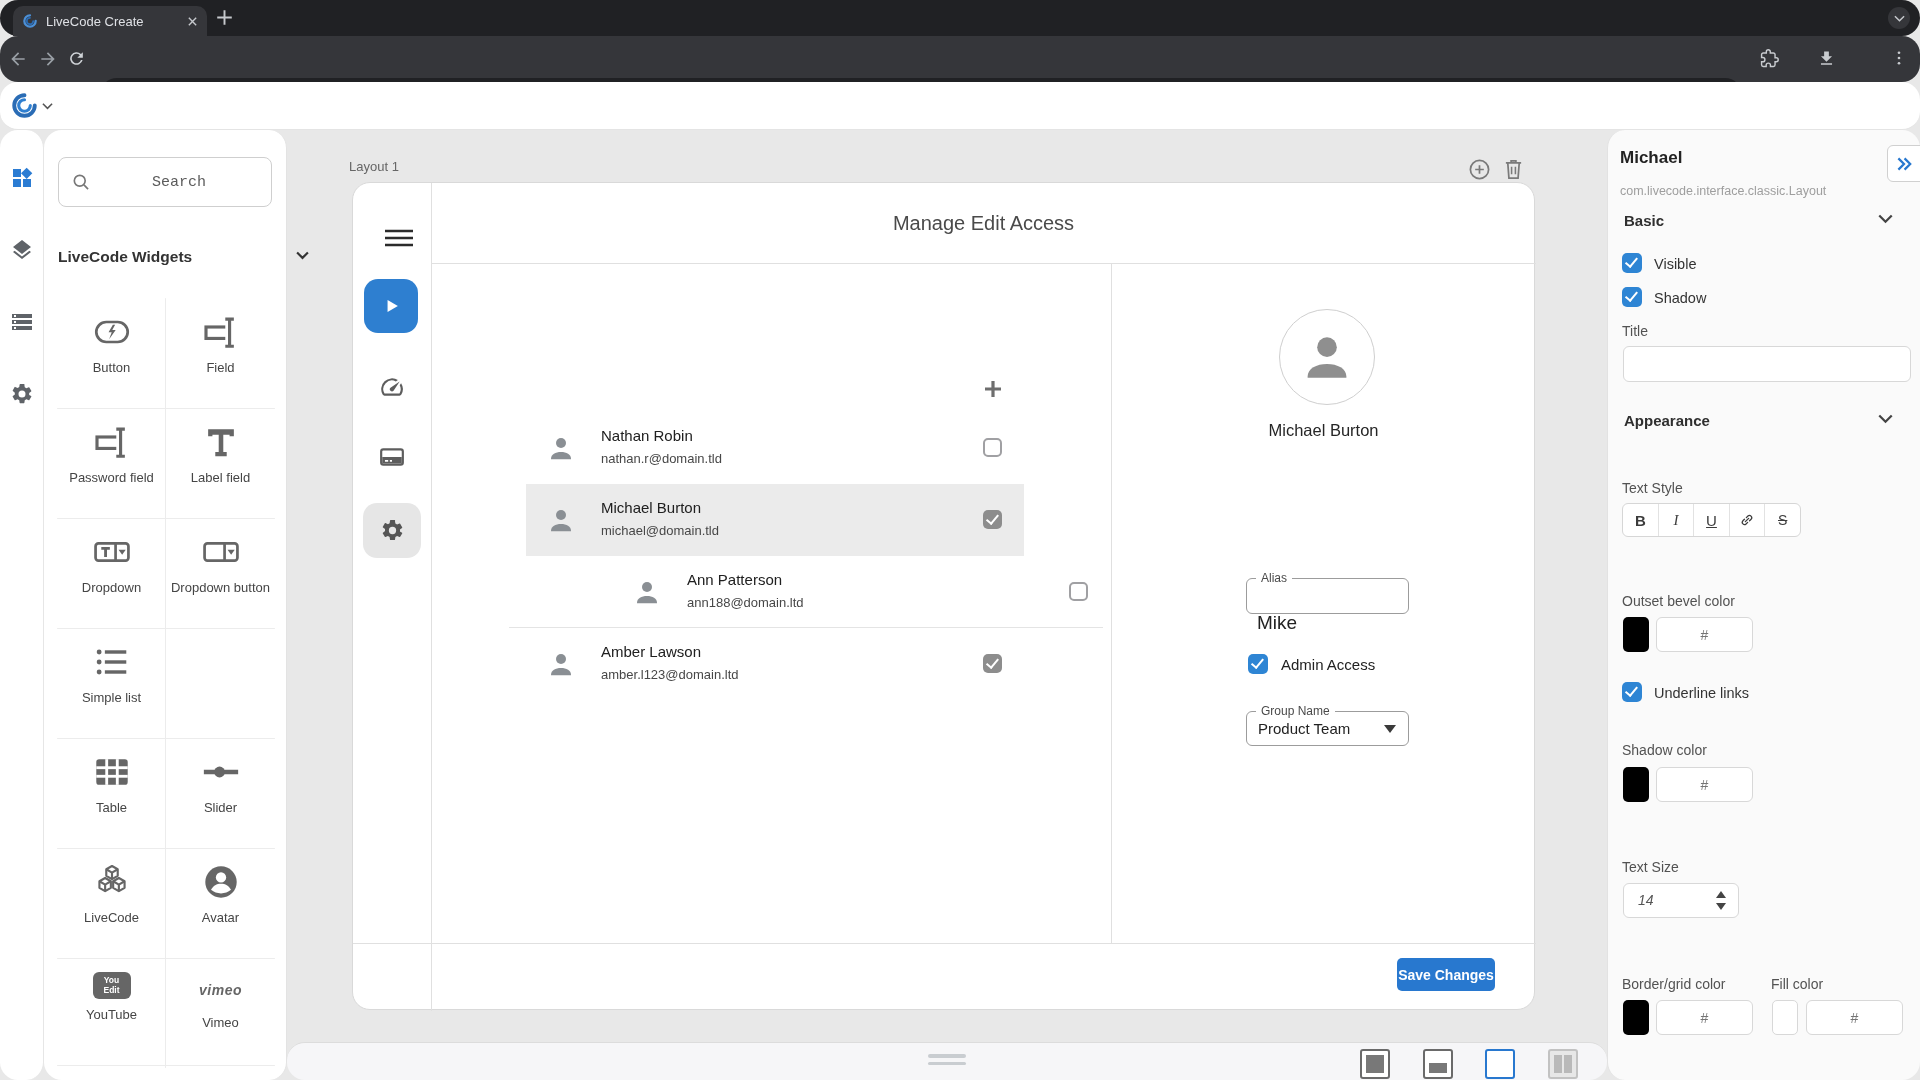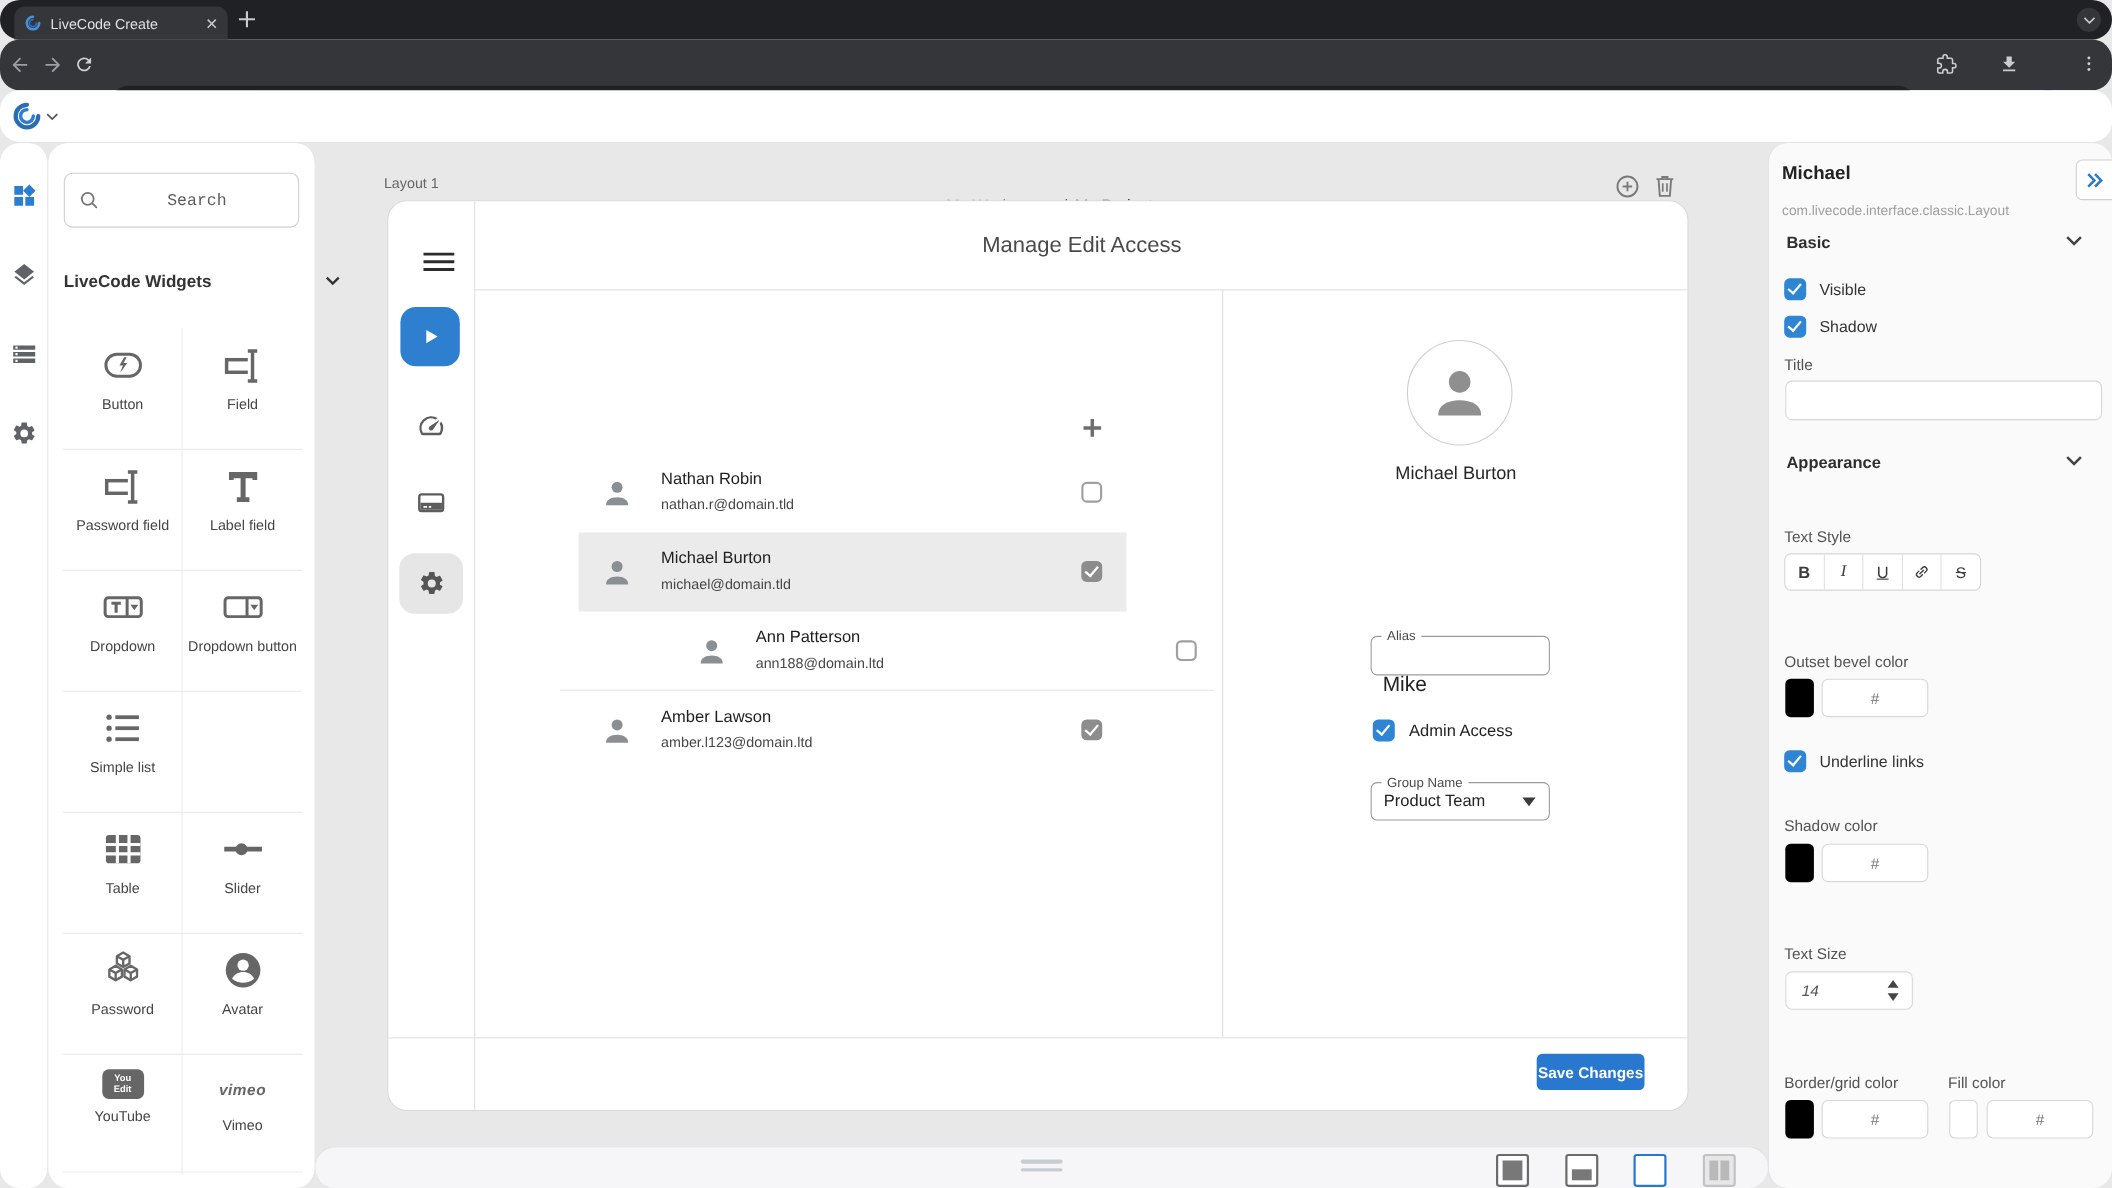--- a/index.html
+++ b/index.html
@@ -362,21 +362,21 @@
       <svg width="44" height="40" viewBox="0 0 28 28">
         <g fill="#fff" stroke="#666" stroke-width="1.5" stroke-linejoin="round">
           <path d="M14 2.8l4 2.3v4.6l-4 2.3-4-2.3V5.1z"></path>
             <path d="M10 5.1l4 2.3 4-2.3M14 7.4v4.6" fill="none"></path>
           <path d="M9.2 11.2l4 2.3v4.6l-4 2.3-4-2.3v-4.6z"></path>
             <path d="M5.2 13.5l4 2.3 4-2.3M9.2 15.8v4.6" fill="none"></path>
           <path d="M18.8 11.2l4 2.3v4.6l-4 2.3-4-2.3v-4.6z"></path>
             <path d="M14.8 13.5l4 2.3 4-2.3M18.8 15.8v4.6" fill="none"></path>
         </g>
       </svg>
-      <span class="wlabel">Password</span>
+      <span class="wlabel">LiveCode</span>
     </div>
     <div class="wcell" style="left:122px;top:722px">
       <svg width="44" height="40" viewBox="0 0 28 28">
           <circle cx="14" cy="14" r="11" fill="#666"></circle>
           <circle cx="14" cy="10.8" r="3.6" fill="#fff"></circle>
           <path d="M7 19.5c1.5-3 4-4.3 7-4.3s5.5 1.3 7 4.3a11 11 0 0 1-14 0z" fill="#fff"></path>
         </svg>
       <span class="wlabel">Avatar</span>
     </div>
 

